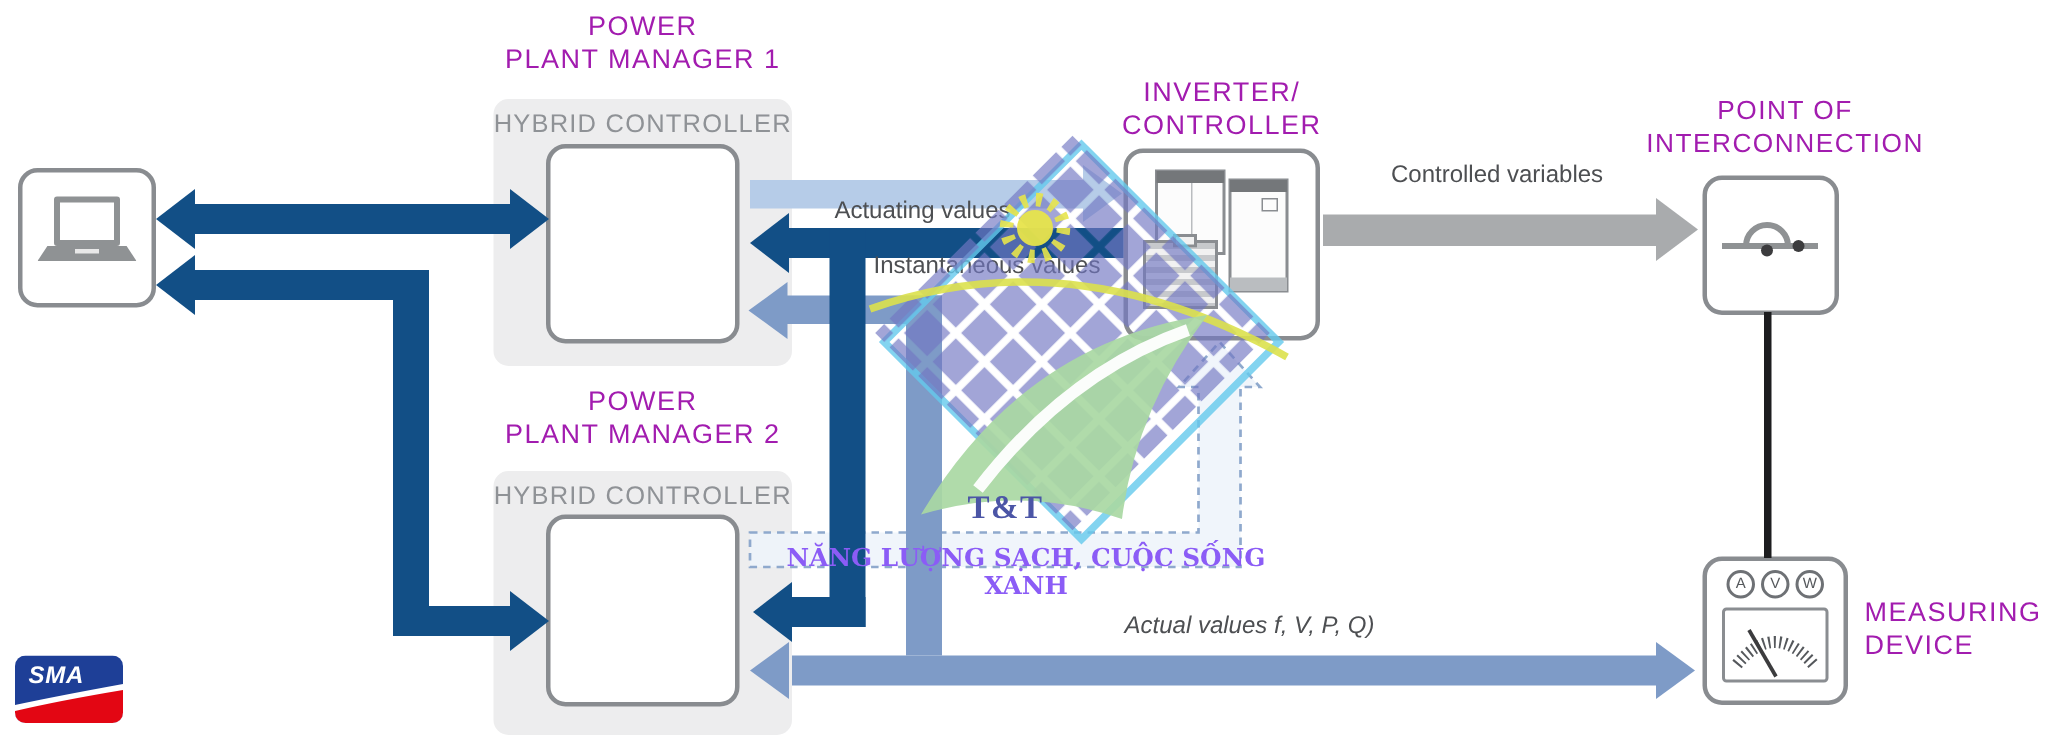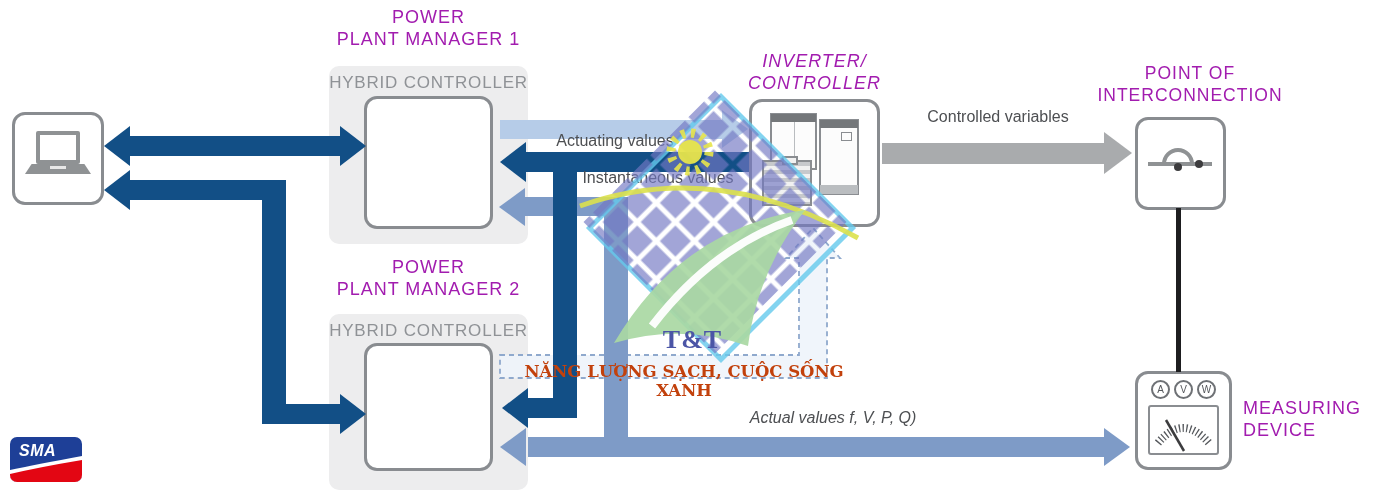--- a/index.html
+++ b/index.html
@@ -4,21 +4,21 @@
 <style>
   html,body{margin:0;padding:0;background:#fff;}
   #canvas{position:relative;width:1378px;height:504px;background:#fff;overflow:hidden;
           font-family:"Liberation Sans",sans-serif;}
   
   .node-title{position:absolute;color:#a21caf;font-size:18px;line-height:22px;
               text-align:center;letter-spacing:1px;z-index:3;white-space:nowrap;}
   #scada-title{left:0;top:60px;width:116px;}
   #ppm1-title{left:329px;top:6px;width:199px;}
   #ppm2-title{left:329px;top:256px;width:199px;}
-  #inv-title{left:744px;top:50px;width:141px;font-style:italic;}
+  #inv-title{left:744px;top:50px;width:141px;}
   #poi-title{left:1085px;top:62px;width:210px;font-size:17.5px;}
   #meter-title{left:1243px;top:397px;width:140px;text-align:left;}
   .panel{position:absolute;background:#ededee;border-radius:10px;z-index:1;}
   #panel1{left:329px;top:66px;width:199px;height:178px;}
   #panel2{left:329px;top:314px;width:199px;height:176px;}
   .panel-sub{margin-top:7px;color:#8f9296;font-size:17px;letter-spacing:.8px;
              text-align:center;white-space:nowrap;}
   .devbox{position:absolute;background:#fff;border:3px solid #898c90;border-radius:13px;
           box-sizing:border-box;z-index:2;}
   #scada-box{left:12px;top:112px;width:92px;height:93px;}
@@ -120,25 +120,25 @@
   #poiicon{left:1135px;top:117px;width:91px;height:93px;}
   #blackline{position:absolute;left:1176px;top:208px;width:5px;height:164px;background:#1d1d1f;z-index:3;}
   #metericon{left:1135px;top:371px;width:97px;height:99px;}
   .dials{position:absolute;left:0;top:9px;width:97px;display:flex;justify-content:center;gap:4px;}
   .dial{width:19px;height:19px;border:2px solid #6e7175;border-radius:50%;box-sizing:border-box;
         display:flex;align-items:center;justify-content:center;font-size:10px;color:#55585c;}
   .gauge{position:absolute;left:13px;top:34px;width:71px;height:50px;border:2px solid #8a8d91;
          border-radius:3px;background:#fff;box-sizing:border-box;}
   
   #wm{position:absolute;left:552px;top:88px;z-index:40;pointer-events:none;}
-  #wm-brand{position:absolute;left:645px;top:325px;width:95px;text-align:center;z-index:41;
-            font-family:"Liberation Serif",serif;font-weight:bold;font-size:26px;
+  #wm-brand{position:absolute;left:645px;top:325px;width:95px;z-index:41;
+            font-family:"Liberation Serif",serif;font-weight:bold;font-size:22px;
             letter-spacing:1px;color:#4b55a6;}
   #wm-slogan{position:absolute;left:500px;top:362px;width:368px;text-align:center;z-index:41;
-            font-family:"DejaVu Serif",serif;font-weight:bold;font-size:16.5px;color:#c2410c;}
+            font-family:"DejaVu Serif",serif;font-weight:bold;font-size:16.5px;color:#8b5cf6;}
   
   #sma-logo{position:absolute;left:10px;top:437px;width:72px;height:45px;z-index:10;}
   #sma-text{position:absolute;left:9px;top:5px;color:#fff;font-weight:bold;font-style:italic;
             font-size:16px;letter-spacing:.5px;}
 </style>
 </head>
 <body>
 
 <div id="canvas">
 

